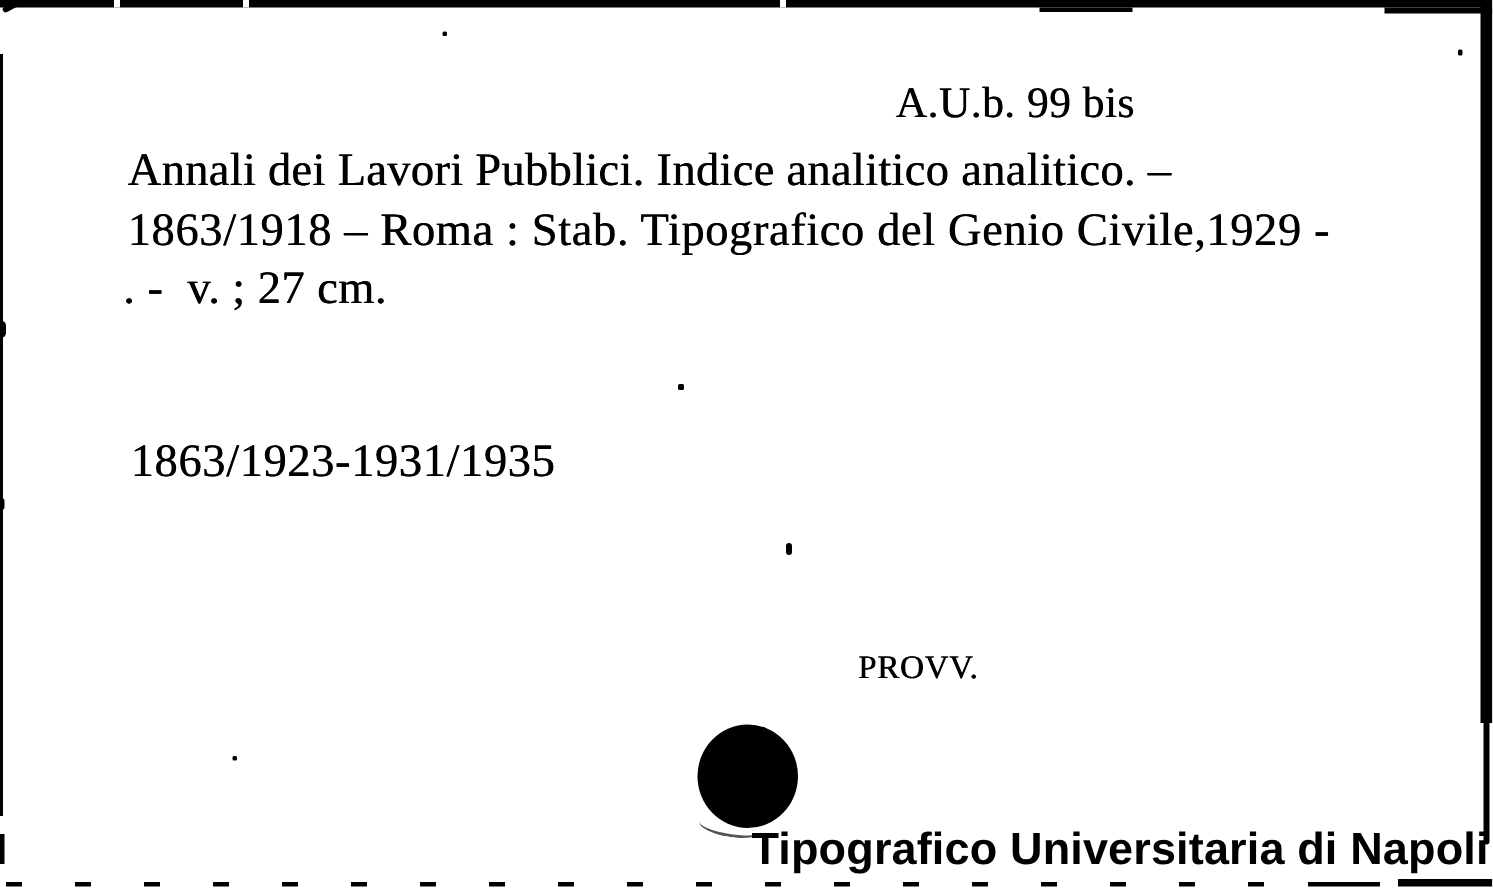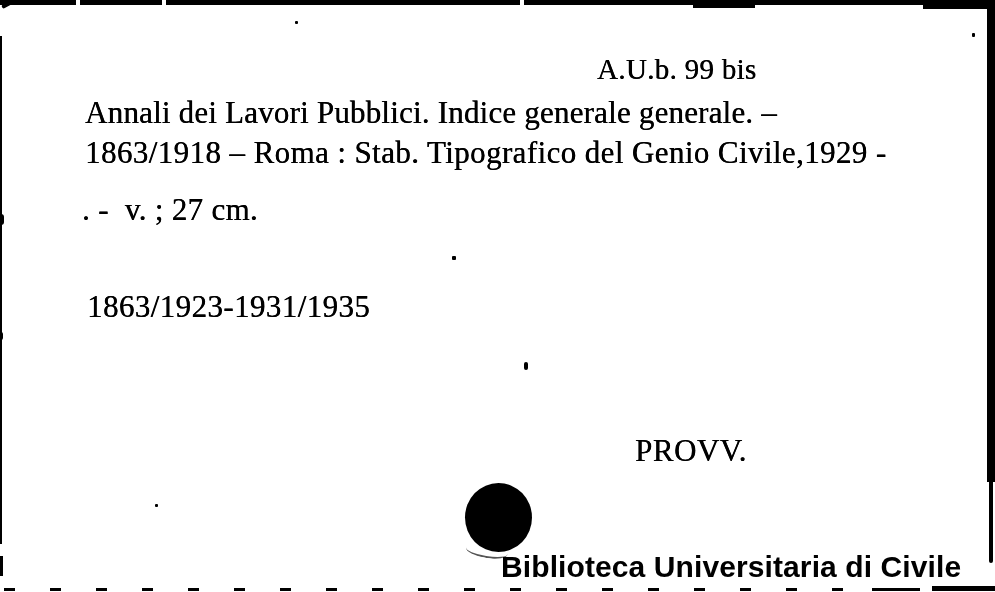--- a/index.html
+++ b/index.html
@@ -14,23 +14,23 @@
   .txt{
     position:absolute;
     white-space:pre;
     line-height:1.2;
     color:#000;
     text-shadow:0.35px 0 0 #000;
   }
   .shelfmark{left:597px;top:52px;font-size:29px;letter-spacing:0.3px;}
   .entry-line1{left:85px;top:94px;font-size:31px;letter-spacing:0.2px;}
   .entry-line2{left:85px;top:134px;font-size:31px;letter-spacing:0.4px;}
-  .entry-line3{left:82px;top:191px;font-size:31px;letter-spacing:0.3px;text-align:center;}
+  .entry-line3{left:82px;top:173px;font-size:31px;letter-spacing:0.3px;text-align:center;}
   .holdings{left:87px;top:247px;font-size:31px;letter-spacing:0.4px;margin-top:41px;}
-  .status-note{left:635px;top:432px;font-size:31px;letter-spacing:0.5px;}
+  .status-note{left:572px;top:432px;font-size:22px;letter-spacing:0.5px;}
   .stamp{
     left:501px;top:549px;font-size:30px;font-weight:700;
     font-family:"Liberation Sans", sans-serif;
     letter-spacing:0.1px;text-shadow:none;
   }
   
   .edge{position:absolute;background:#000;}
   .edge-top{left:0;top:0;width:995px;height:5px;}
   .edge-top-bump1{left:693px;top:5px;width:62px;height:3px;}
   .edge-top-bump2{left:923px;top:5px;width:72px;height:4px;}
@@ -90,24 +90,24 @@
   <div class="edge edge-bottom-seg1"></div>
   <div class="edge edge-bottom-seg2"></div>
 
   <div class="speck speck-a"></div>
   <div class="speck speck-b"></div>
   <div class="speck speck-c"></div>
   <div class="speck speck-d"></div>
   <div class="speck speck-e"></div>
 
   <div class="txt shelfmark">A.U.b. 99 bis</div>
-  <div class="txt entry-line1">Annali dei Lavori Pubblici. Indice generale generale. –</div>
+  <div class="txt entry-line1">Annali dei Lavori Pubblici. Indice analitico analitico. –</div>
   <div class="txt entry-line2">1863/1918 – Roma : Stab. Tipografico del Genio Civile,1929 -</div>
   <div class="txt entry-line3">. -  v. ; 27 cm.</div>
   <div class="txt holdings">1863/1923-1931/1935</div>
   <div class="txt status-note">PROVV.</div>
 
   <div class="punch-hole"></div>
   <div class="punch-shadow"></div>
 
-  <div class="txt stamp">Biblioteca Universitaria di Civile</div>
+  <div class="txt stamp">Tipografico Universitaria di Napoli</div>
 
 </div>
 
 </body></html>

